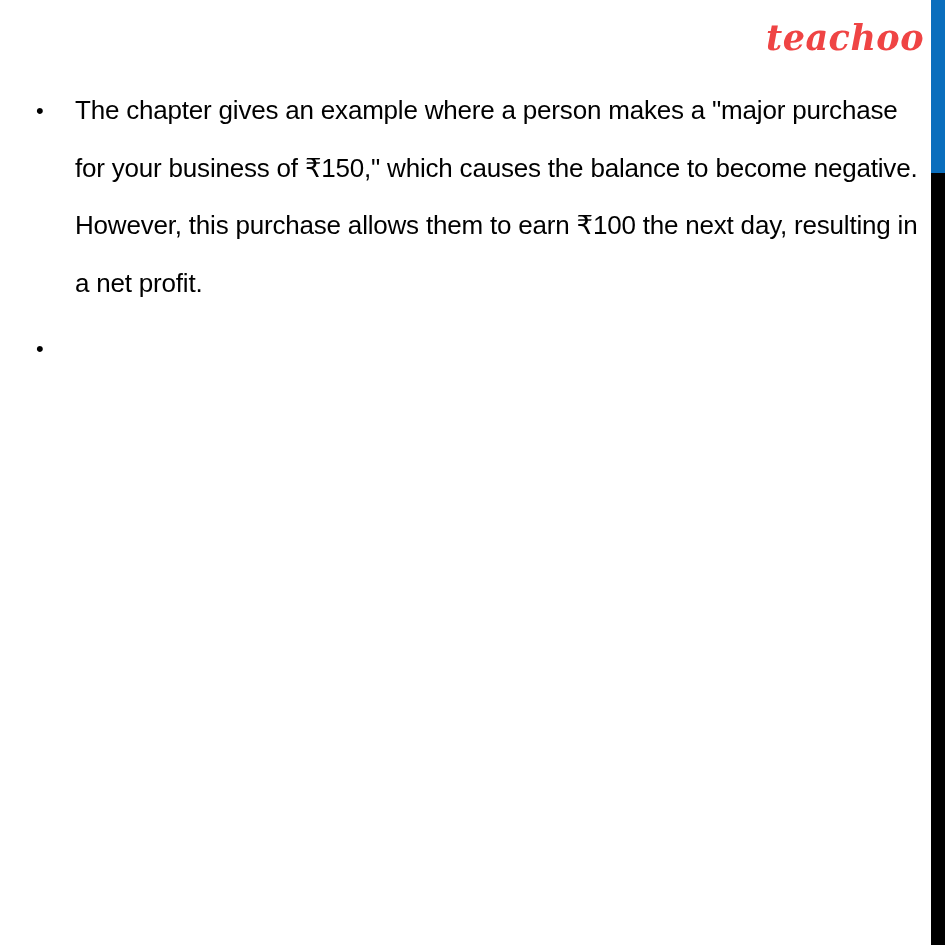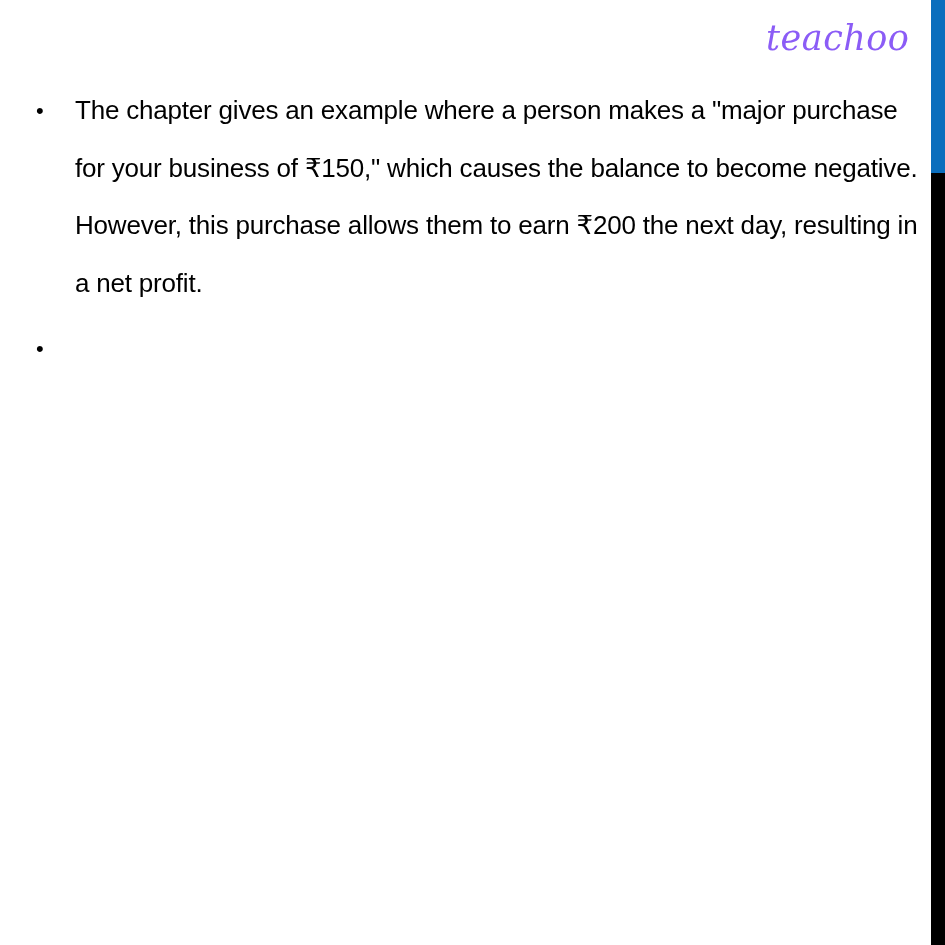--- a/index.html
+++ b/index.html
@@ -5,22 +5,22 @@
   html, body { margin: 0; padding: 0; }
   body {
     width: 945px; height: 945px; position: relative; overflow: hidden;
     background: #ffffff;
     font-family: "Liberation Sans", "DejaVu Sans", sans-serif;
     color: #000000;
   }
   .logo {
     position: absolute; left: 766px; top: 14px;
     font-family: "DejaVu Serif", "Liberation Serif", serif;
-    font-style: italic; font-weight: normal;
-    font-size: 35px; letter-spacing: 0.5px; color: #8b5cf6;
+    font-style: italic; font-weight: bold;
+    font-size: 35px; letter-spacing: 0.5px; color: #ef4444;
     line-height: 48px;
   }
   .side-bar {
     position: absolute; left: 931px; top: 0; width: 14px; height: 945px;
     background: #000000;
   }
   .side-bar-accent {
     position: absolute; left: 0; top: 0; width: 14px; height: 173px;
     background: #0a6ebd;
   }
@@ -45,18 +45,18 @@
 
 <div class="logo">teachoo</div>
 
 <div class="side-bar">
   <div class="side-bar-accent"></div>
 </div>
 
 <ul class="bullets">
   <li class="bullet">
     <span class="bullet-dot">•</span>
-    <span class="bullet-text">The chapter gives an example where a person makes a "major purchase for your business of ₹150," which causes the balance to become negative. However, this purchase allows them to earn ₹200 the next day, resulting in a net profit.</span>
+    <span class="bullet-text">The chapter gives an example where a person makes a "major purchase for your business of ₹150," which causes the balance to become negative. However, this purchase allows them to earn ₹100 the next day, resulting in a net profit.</span>
   </li>
   <li class="bullet condensed">
     <span class="bullet-dot">•</span>
   </li>
 </ul>
 
 </body></html>

